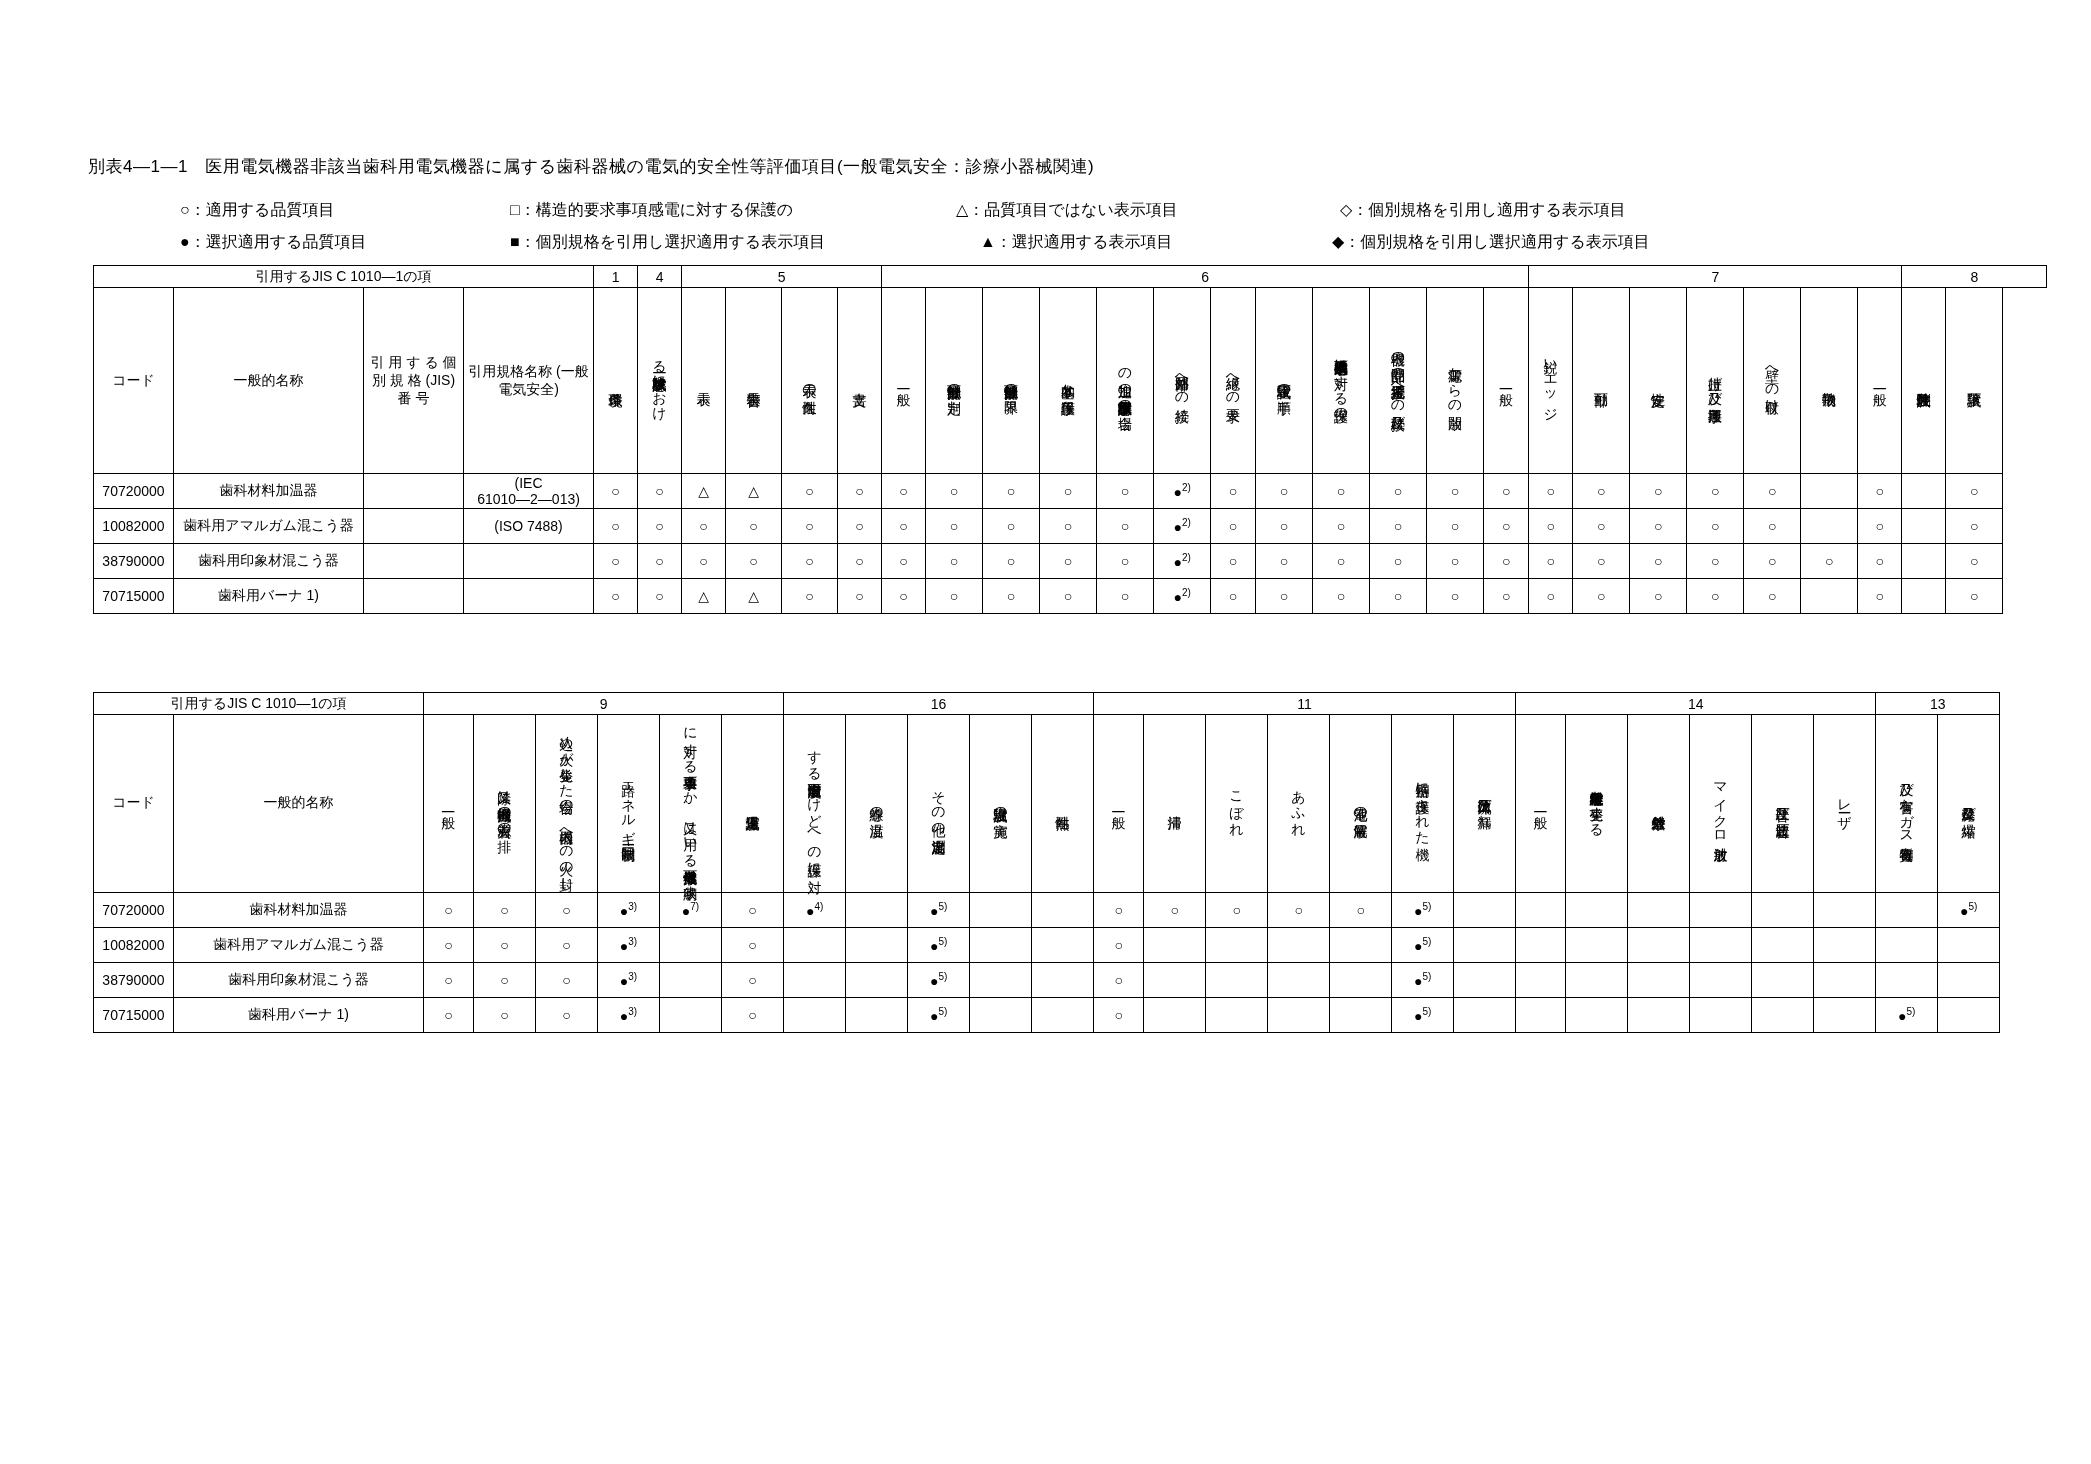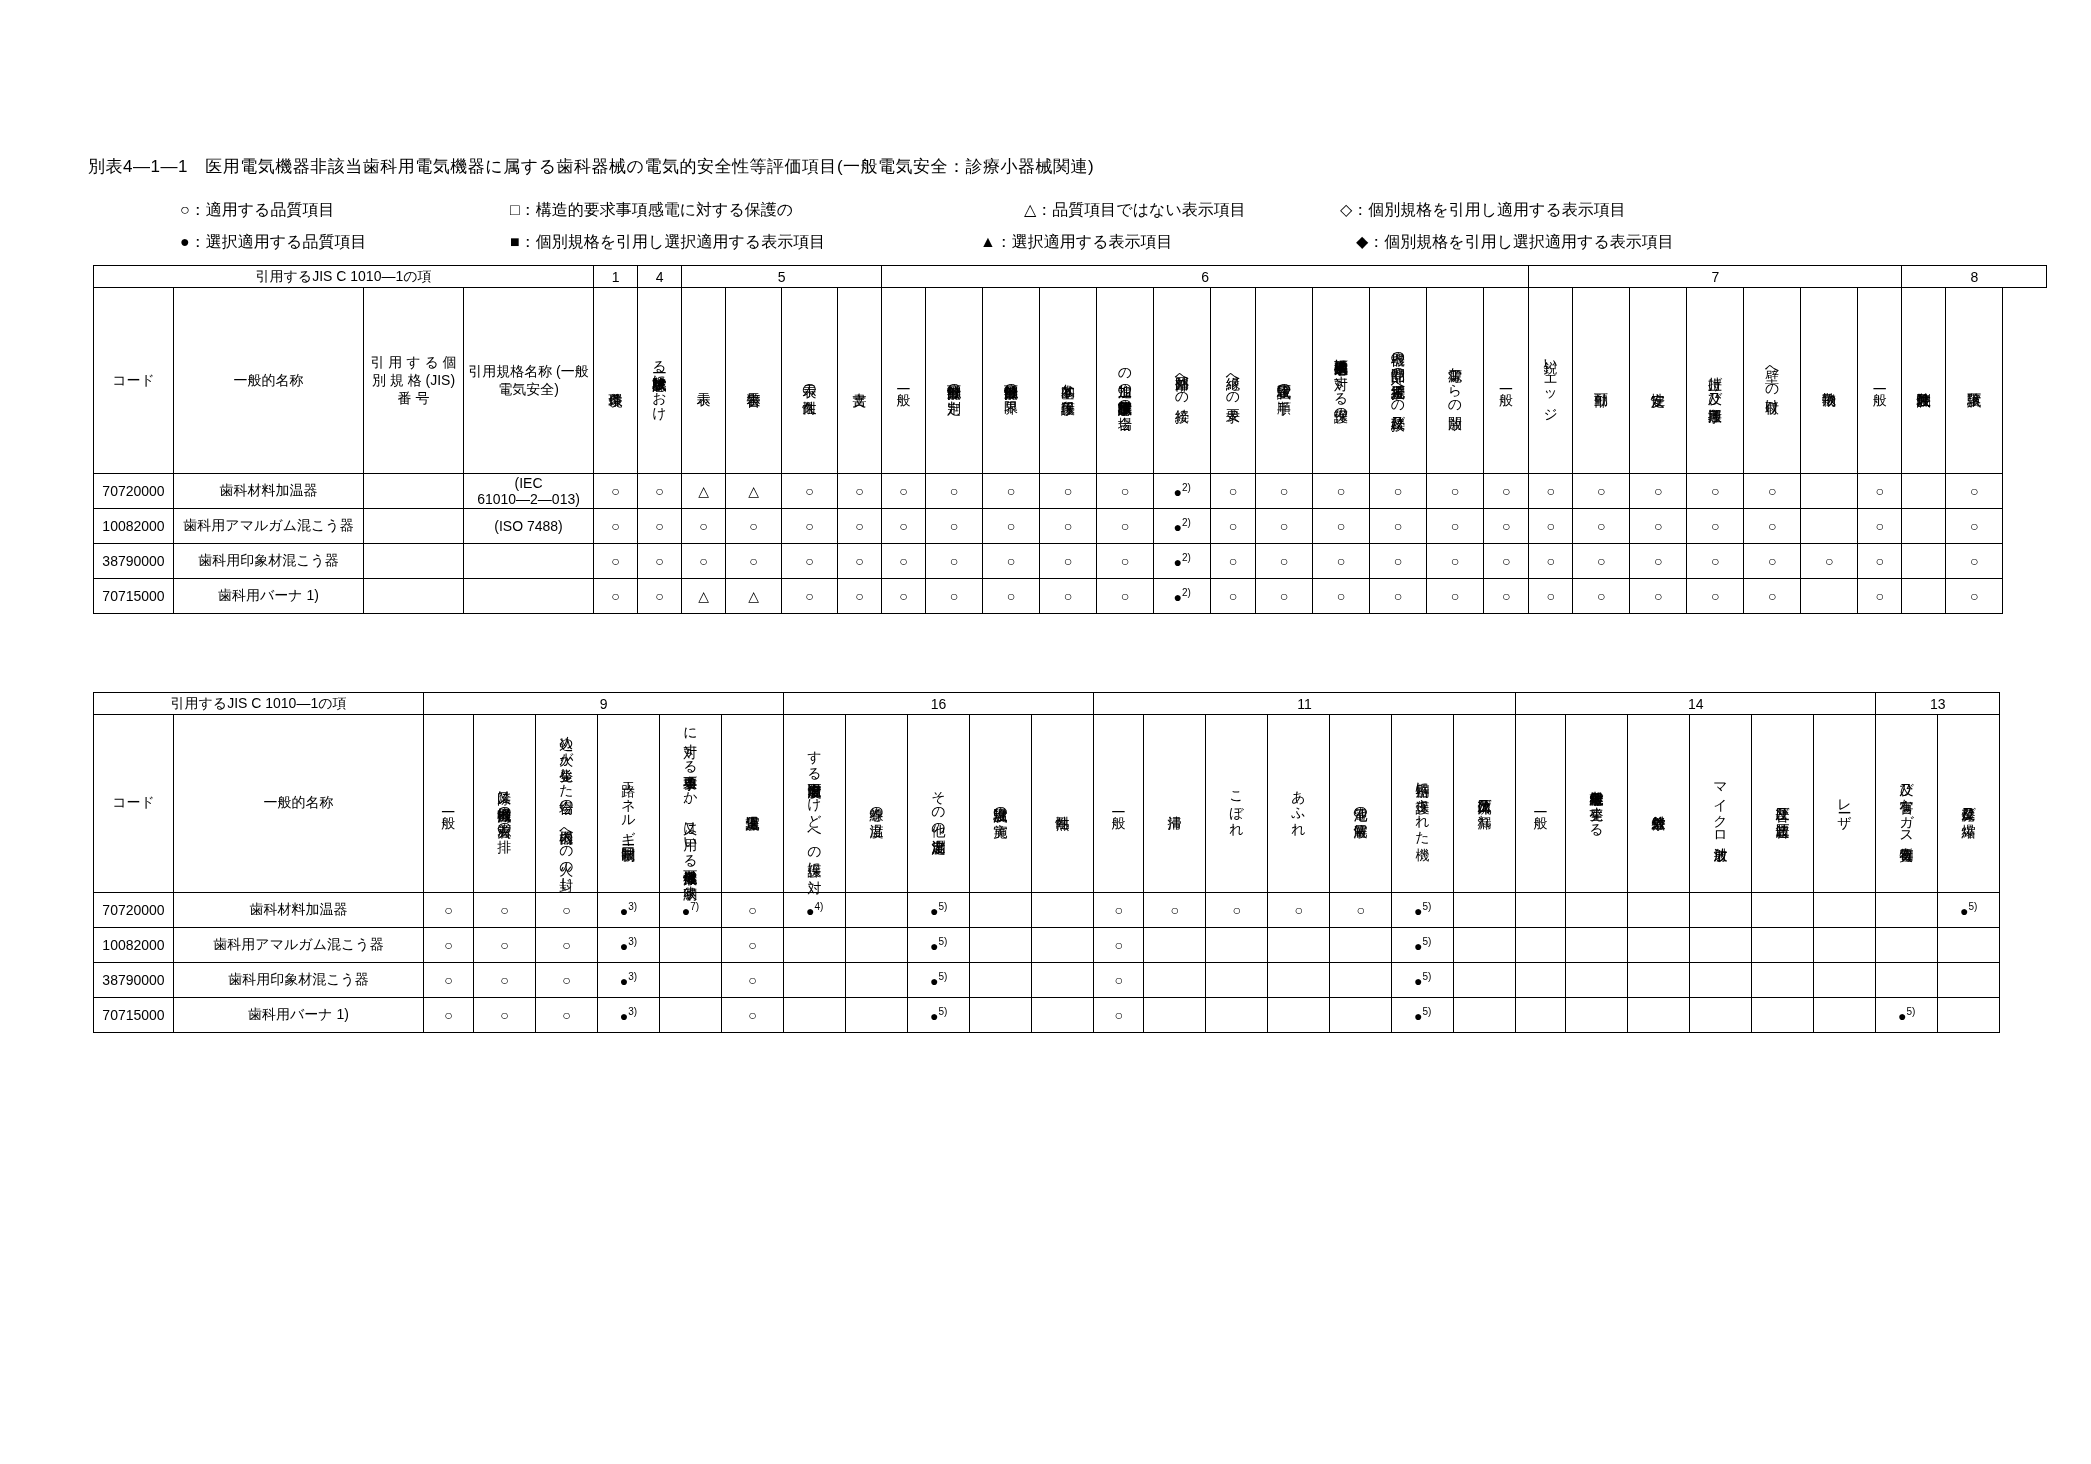--- a/index.html
+++ b/index.html
@@ -44,28 +44,28 @@
 </head>
 <body>
 
 <div class="page">
 
   <div class="doc-title">別表4―1―1　医用電気機器非該当歯科用電気機器に属する歯科器械の電気的安全性等評価項目(一般電気安全：診療小器械関連)</div>
 
   <div class="legend legend-row1">
     <span class="item" style="left:0px">○：適用する品質項目</span>
     <span class="item" style="left:330px">□：構造的要求事項感電に対する保護の</span>
-    <span class="item" style="left:844px">△：品質項目ではない表示項目</span>
+    <span class="item" style="left:776px">△：品質項目ではない表示項目</span>
     <span class="item" style="left:1160px">◇：個別規格を引用し適用する表示項目</span>
   </div>
   <div class="legend legend-row2">
     <span class="item" style="left:0px">●：選択適用する品質項目</span>
     <span class="item" style="left:330px">■：個別規格を引用し選択適用する表示項目</span>
     <span class="item" style="left:800px">▲：選択適用する表示項目</span>
-    <span class="item" style="left:1176px">◆：個別規格を引用し選択適用する表示項目</span>
+    <span class="item" style="left:1152px">◆：個別規格を引用し選択適用する表示項目</span>
   </div>
 
   <table class="grid t1" id="t1" style="left:93px;top:265px;width:1910px;">
     <colgroup>
       <col style="width:80px">
         <col style="width:190px">
         <col style="width:100px">
         <col style="width:130px">
       <col style="width:44px">
         <col style="width:44px">

